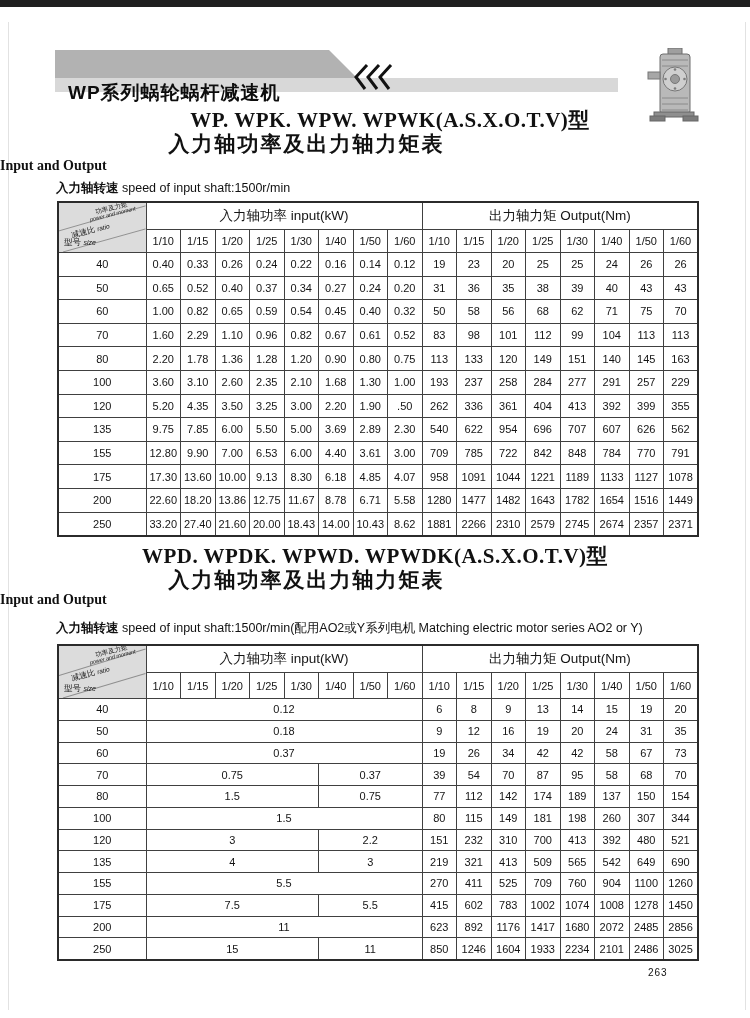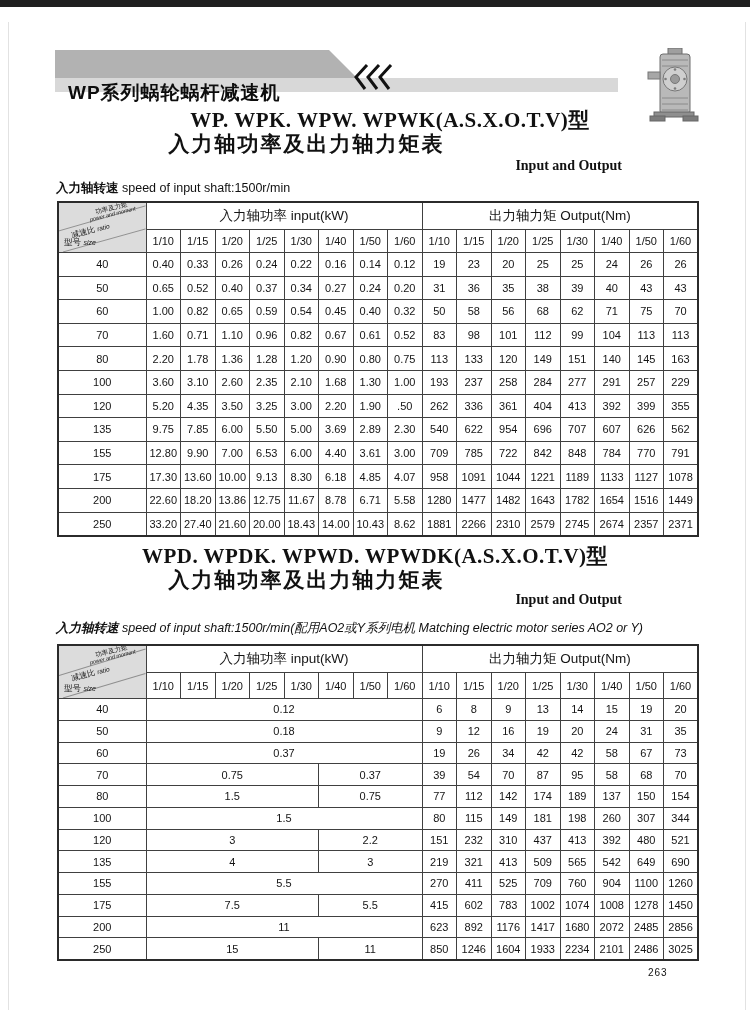--- a/index.html
+++ b/index.html
@@ -23,28 +23,28 @@
     font-size:19px; font-weight:bold; letter-spacing:1px; color:#0d0d0d; white-space:nowrap;margin-top:28px;
   }
   .chevrons { position:absolute; left:352px; top:64px; }
   .product-photo { position:absolute; left:646px; top:48px; }
 
   
   .title-models { position:absolute; left:0; width:750px; text-align:center;
     font-family:"Liberation Serif", serif; font-weight:bold; font-size:21px; letter-spacing:0.5px; }
   .title-cn { position:absolute; left:0; width:613px; text-align:center;
     font-family:"Liberation Serif", serif; font-weight:bold; font-size:21px; letter-spacing:2px; }
-  .title-en { position:absolute; left:0; width:622px; text-align:right;
+  .title-en { position:absolute; left:0; width:622px; text-align:left;
     font-family:"Liberation Serif", serif; font-weight:bold; font-size:14px; }
   .s1-models { top:106px;margin-left:15px; } .s1-cn { top:130px; } .s1-en { top:158px; }
   .s2-models { top:542px; } .s2-cn { top:566px; } .s2-en { top:592px; }
 
   .note { position:absolute; left:56px; font-size:12.5px; white-space:nowrap; }
   .note b { font-weight:bold; }
-  .note-1 { top:180px; } .note-2 { top:620px;font-style:italic; }
+  .note-1 { top:180px; } .note-2 { top:620px; }
 
   
   .tbl-wrap-1 { position:absolute; left:57px; top:201px; }
   .tbl-wrap-2 { position:absolute; left:57px; top:644px; }
   table { border-collapse:collapse; table-layout:fixed; width:640px; border:2px solid #2b2b2b; }
   col.size-col { width:88px; } col.data-col { width:34.5px; }
   th, td { border:1px solid #404040; text-align:center; vertical-align:middle;
     padding:0; font-weight:normal; color:#141414; overflow:hidden; }
   th.section-label { height:26px; font-size:13.5px;margin-top:16px; }
   th.ratio { font-size:11px;margin-left:40px; }
@@ -222,21 +222,21 @@
           <td>56</td>
           <td>68</td>
           <td>62</td>
           <td>71</td>
           <td>75</td>
           <td>70</td>
         </tr>
         <tr>
           <td>70</td>
           <td>1.60</td>
-          <td>0.71</td>
+          <td>2.29</td>
           <td>1.10</td>
           <td>0.96</td>
           <td>0.82</td>
           <td>0.67</td>
           <td>0.61</td>
           <td>0.52</td>
           <td>83</td>
           <td>98</td>
           <td>101</td>
           <td>112</td>
@@ -535,21 +535,21 @@
           <td>307</td>
           <td>344</td>
         </tr>
         <tr>
           <td>120</td>
           <td colspan="5">3</td>
           <td colspan="3">2.2</td>
           <td>151</td>
           <td>232</td>
           <td>310</td>
-          <td>437</td>
+          <td>700</td>
           <td>413</td>
           <td>392</td>
           <td>480</td>
           <td>521</td>
         </tr>
         <tr>
           <td>135</td>
           <td colspan="5">4</td>
           <td colspan="3">3</td>
           <td>219</td>

